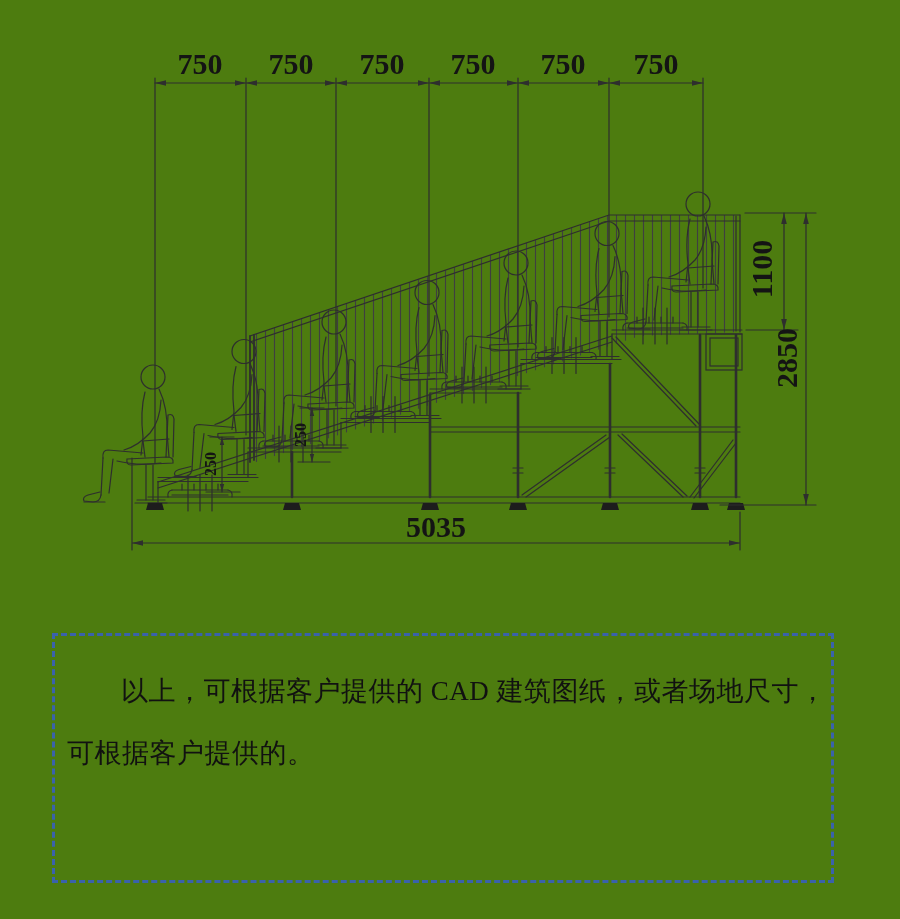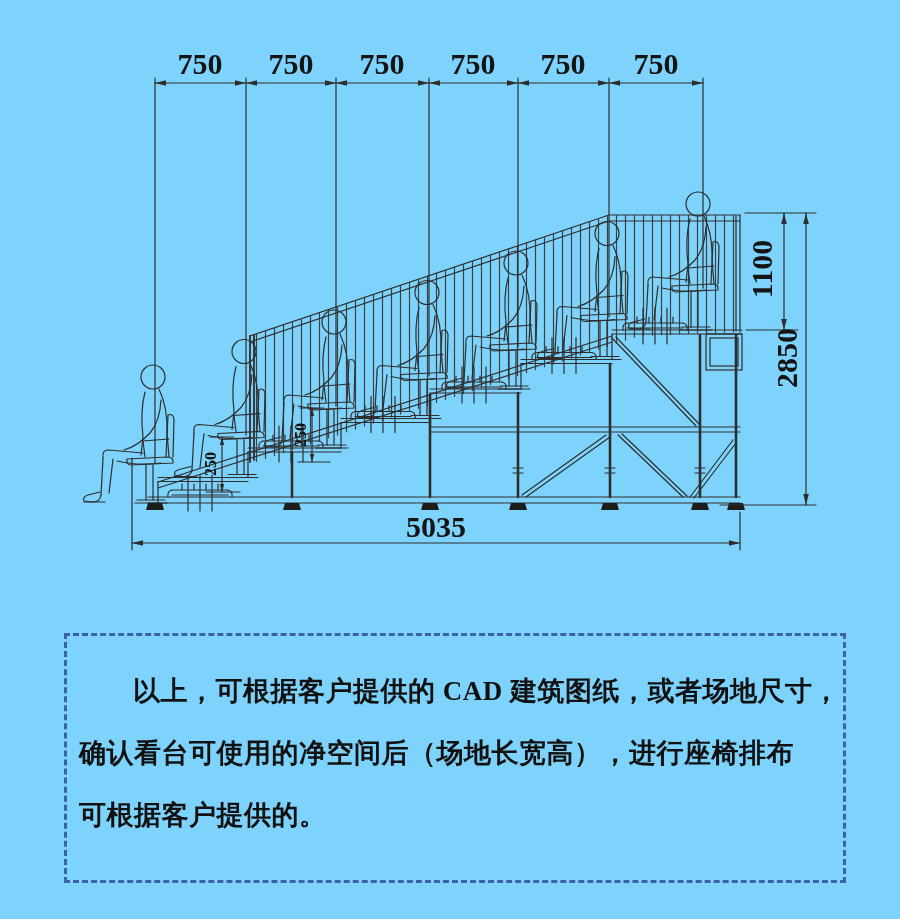--- a/index.html
+++ b/index.html
@@ -1,27 +1,27 @@
 <!DOCTYPE html>
 <html><head>
 <meta charset="utf-8">
 <style>
   html,body{margin:0;padding:0;background:#ffffff;}
-  #page{position:relative;width:900px;height:919px;background:#7dd3fc;overflow:hidden;
+  #page{position:relative;width:900px;height:919px;background:#4d7c0f;overflow:hidden;
         font-family:"Liberation Serif",serif;}
   svg{position:absolute;left:0;top:0;}
   .ln{stroke:#2e2e2e;stroke-width:1.2;fill:none;stroke-linecap:round;}
   .thick{stroke-width:2.6;}
   .med{stroke-width:1.8;}
   .arrow{fill:#2e2e2e;stroke:none;}
   .pad{fill:#1d1d1d;stroke:none;}
   .dim-text{font-family:"Liberation Serif",serif;font-weight:700;font-size:30px;fill:#141414;}
   .dim-text-sm{font-family:"Liberation Serif",serif;font-weight:700;font-size:16px;fill:#141414;}
-  .note{position:absolute;left:64px;top:633px;width:782px;height:250px;
-        border:3px dashed #3a62ab;box-sizing:border-box;padding:24px 10px 0 12px;font-weight:bold;}
+  .note{position:absolute;left:52px;top:633px;width:782px;height:250px;
+        border:3px dashed #3a62ab;box-sizing:border-box;padding:24px 10px 0 12px;}
   .note p{margin:0;font-size:27px;line-height:62px;color:#111111;white-space:nowrap;
           letter-spacing:0.5px;font-family:"Liberation Serif",serif;}
   .note p.first{text-indent:54px;}
 </style>
 </head>
 <body>
 
 <div id="page">
 
 <svg width="900" height="620" viewBox="0 0 900 620">
@@ -193,17 +193,16 @@
     <text class="dim-text" x="436" y="537">5035</text>
     <text class="dim-text" transform="translate(772,269) rotate(-90)">1100</text>
     <text class="dim-text" transform="translate(797,358) rotate(-90)">2850</text>
     <text class="dim-text-sm" transform="translate(216,464) rotate(-90)">250</text>
     <text class="dim-text-sm" transform="translate(306,435) rotate(-90)">250</text>
   </g>
 </svg>
 
 <div class="note">
   <p class="first">以上，可根据客户提供的 CAD 建筑图纸，或者场地尺寸，</p>
-  <p>确认看台可使用的净空间后（场地长宽高），进行座椅排布</p>
   <p>可根据客户提供的。</p>
 </div>
 
 </div>
 
 </body></html>

